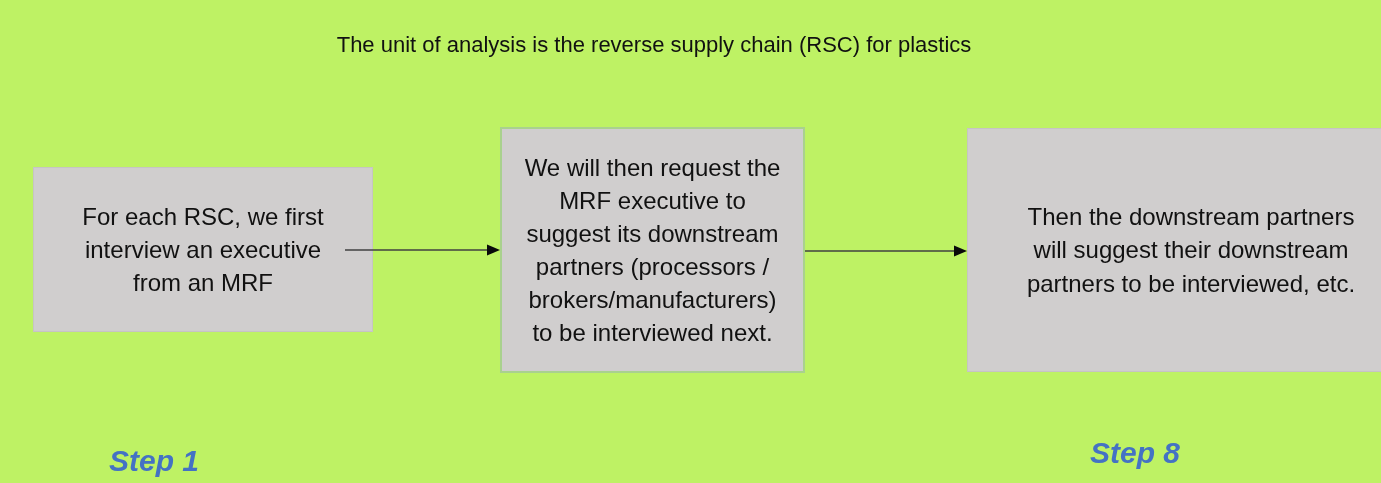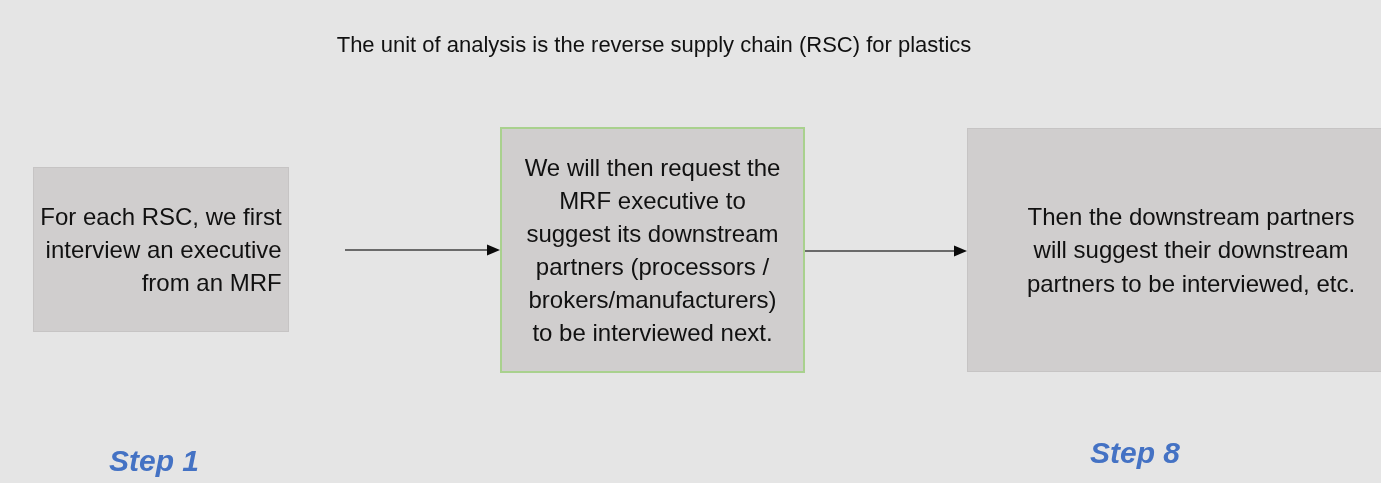--- a/index.html
+++ b/index.html
@@ -10,21 +10,21 @@
     --step-color: #4472c4;
     --text-color: #111111;
   }
   * { margin: 0; padding: 0; box-sizing: border-box; }
   html, body { background: #ffffff; }
   body { font-family: "Liberation Sans", sans-serif; }
   .canvas {
     position: relative;
     width: 1381px;
     height: 483px;
-    background: #e5e5e5;
+    background: #bef264;
     overflow: hidden;
   }
   .diagram-title {
     position: absolute;
     top: 32px;
     left: 654px;
     transform: translateX(-50%);
     font-size: 22px;
     color: var(--text-color);
     white-space: nowrap;
@@ -36,21 +36,21 @@
     display: flex;
     align-items: center;
     justify-content: center;
     text-align: center;
     font-size: 24px;
     line-height: 1.38;
     color: var(--text-color);
     white-space: pre-line;
     padding: 4px 6px;
   }
-  .box-1 { left: 33px;  top: 167px; width: 256px; height: 165px; text-align: right; }
+  .box-1 { left: 33px;  top: 167px; width: 340px; height: 165px; }
   .box-2 { left: 500px; top: 127px; width: 305px; height: 246px; border: 2px solid var(--box2-border); }
   .box-3 { left: 967px; top: 128px; width: 448px; height: 244px; }
   .arrow {
     position: absolute;
     height: 20px;
   }
   .arrow-1 { left: 345px; top: 240px; width: 155px; }
   .arrow-2 { left: 805px; top: 241px; width: 162px; }
   .arrow svg { display: block; width: 100%; height: 100%; }
   .step-label {

